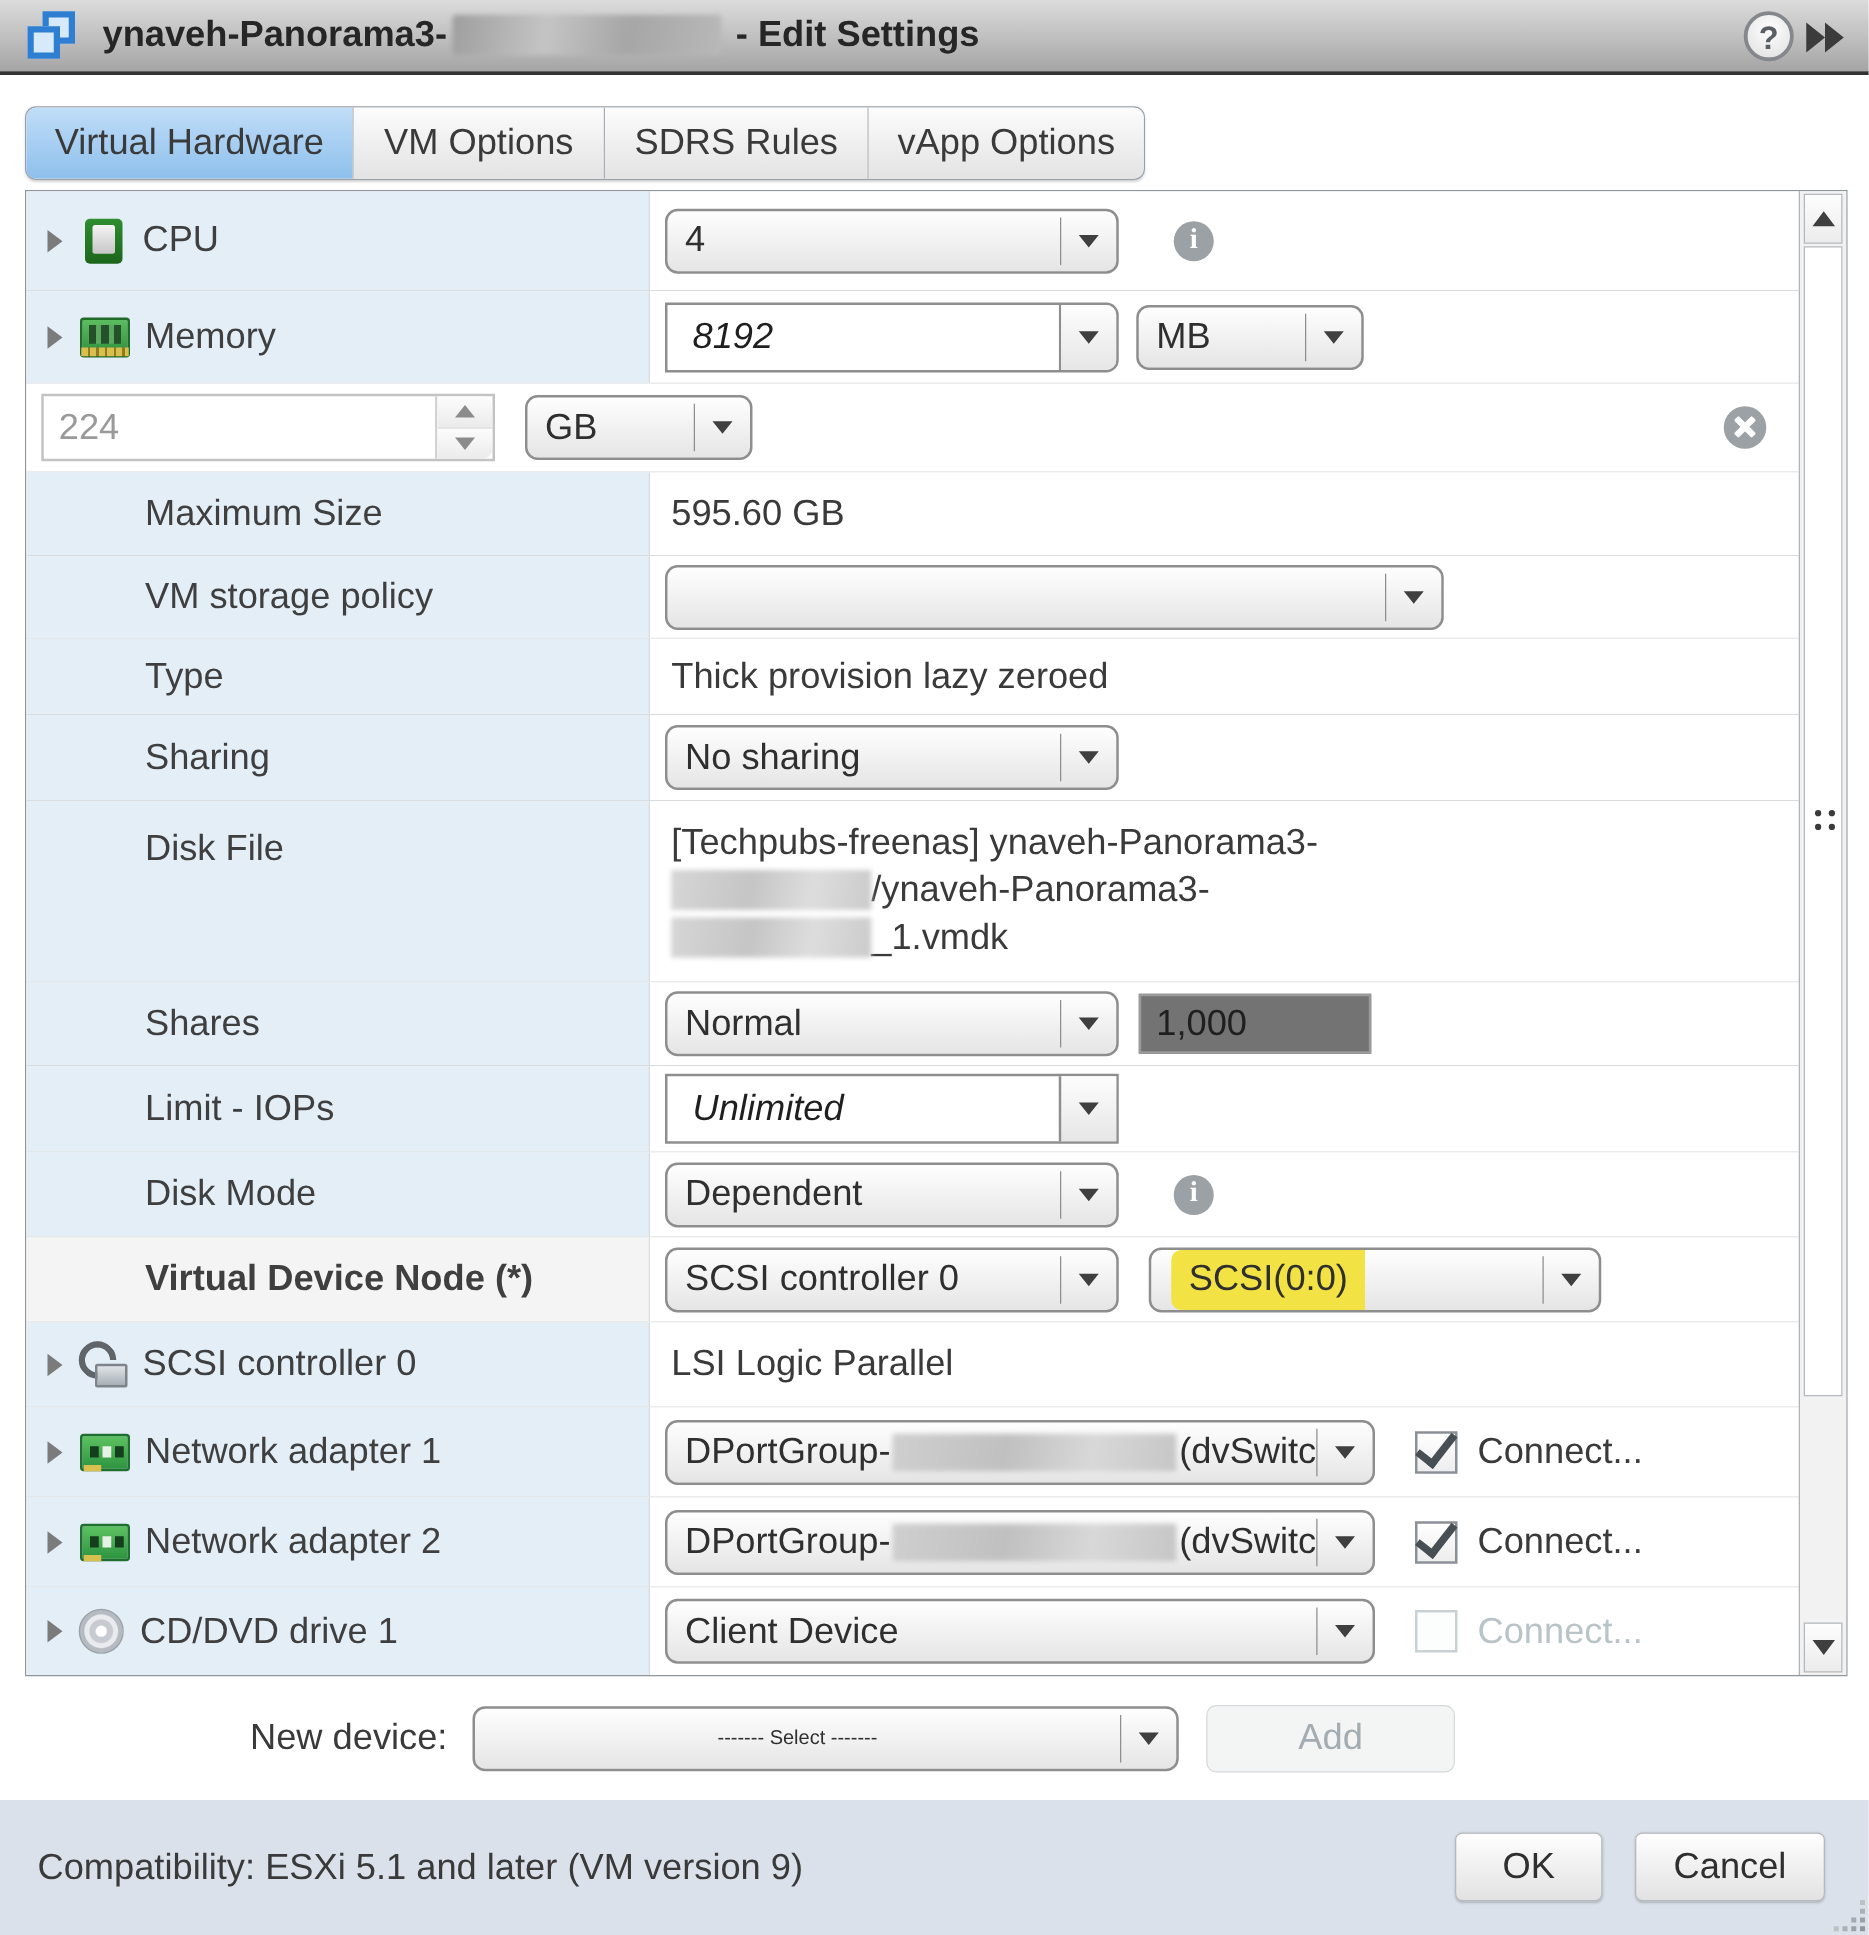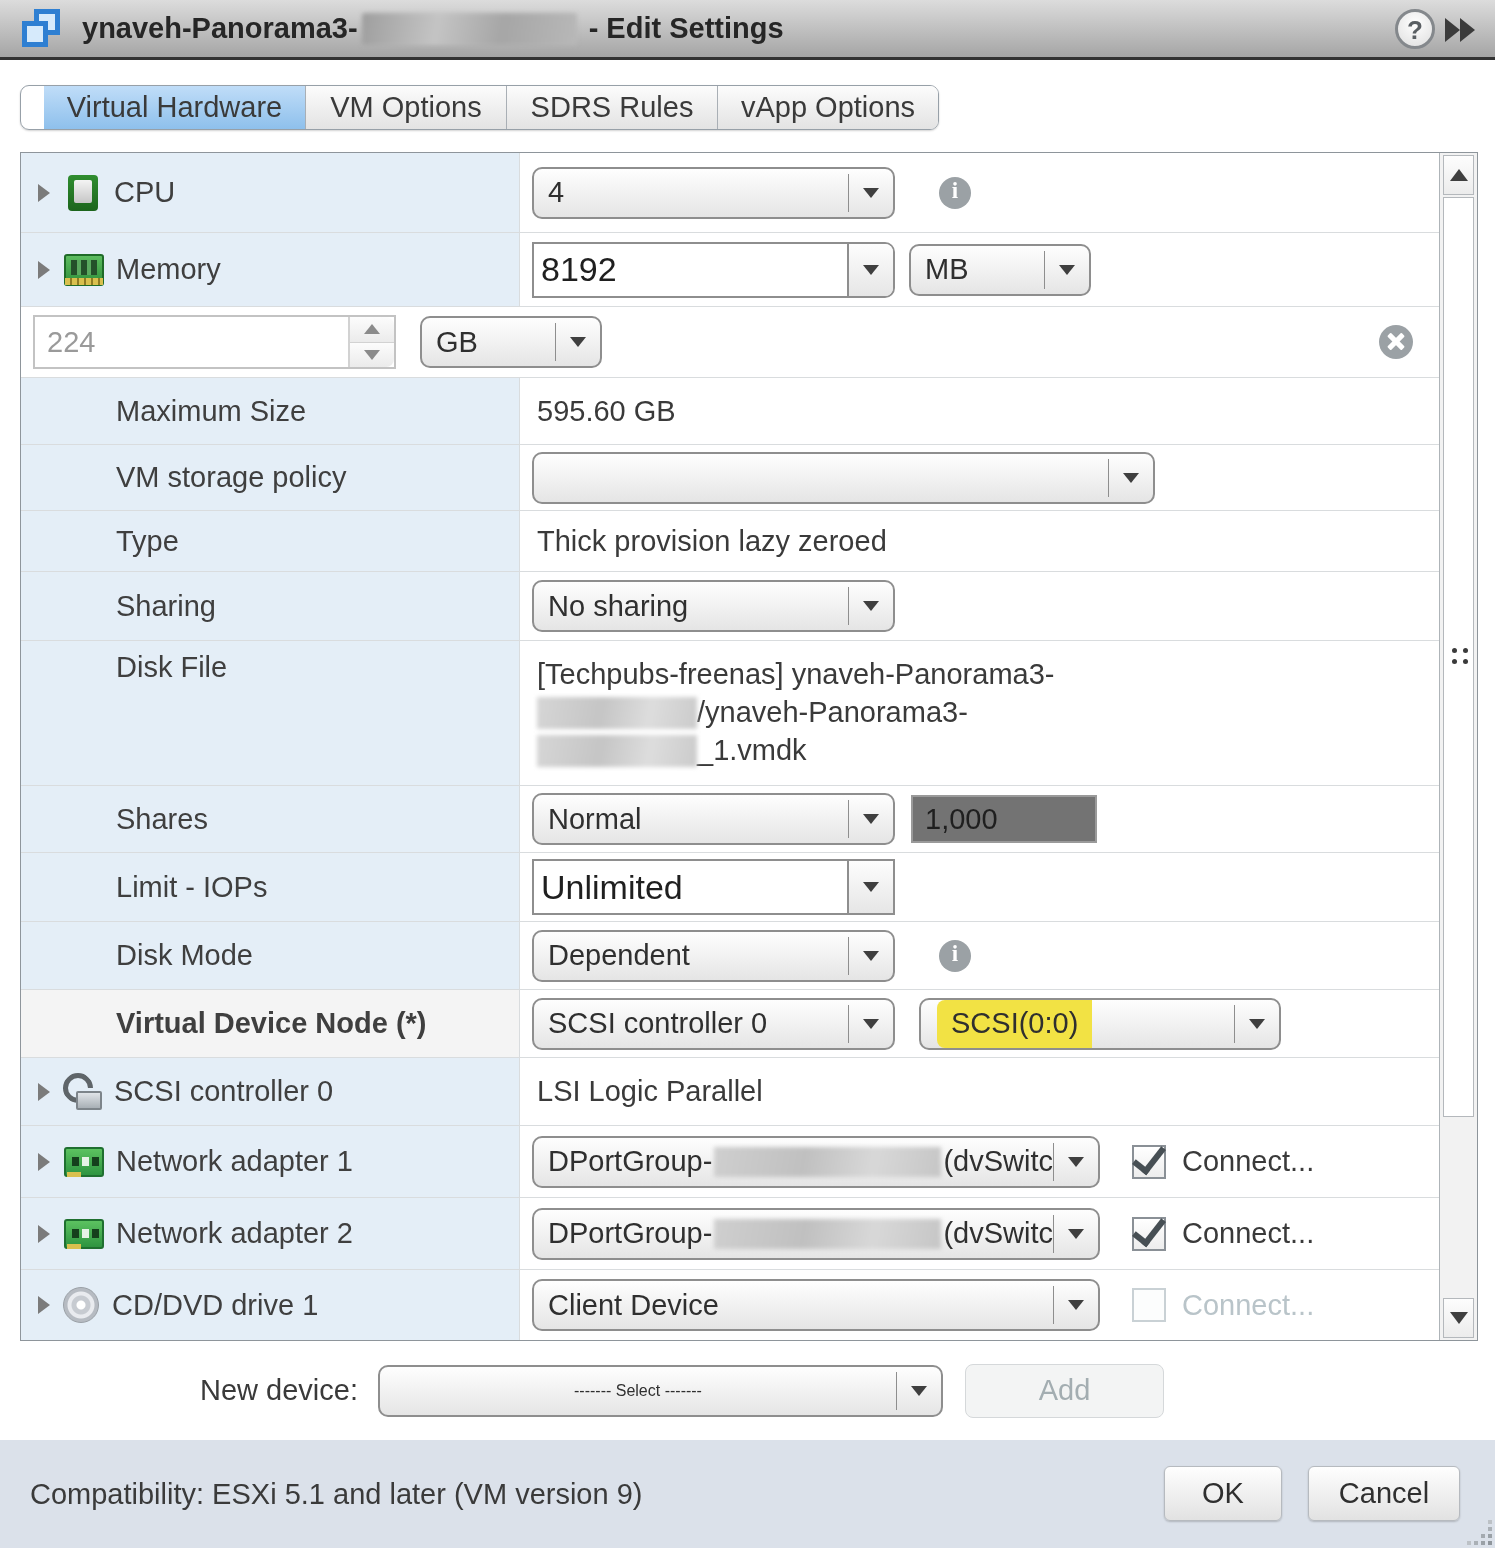--- a/index.html
+++ b/index.html
@@ -19,22 +19,22 @@
   .help-icon { position:absolute; right:60px; top:9px; width:40px; height:40px; border-radius:50%;
     border:3px solid #84888c; background:radial-gradient(circle at 50% 35%, #ffffff, #dedede); }
   .help-icon::after { content:'?'; position:absolute; left:0; right:0; top:3px; text-align:center;
     font-size:26px; font-weight:bold; color:#5a5f63; }
   .ff-icon { position:absolute; right:10px; top:18px; width:40px; height:26px; }
   .ff-icon i { position:absolute; top:0; width:0; height:0;
     border-top:12px solid transparent; border-bottom:12px solid transparent; border-left:15px solid #3b3b3b; }
   .ff-icon i:first-child { left:0; } .ff-icon i:last-child { left:15px; }
 
   
-  .tabbar { position:absolute; top:85px; left:20px; height:45px; display:flex;
-    border:1px solid #97a0a8; border-radius:9px; overflow:hidden; box-shadow:0 1px 2px rgba(0,0,0,.18);padding-left:23px; }
+  .tabbar { position:absolute; top:85px; left:20px; height:59px; display:flex;
+    border:1px solid #97a0a8; border-radius:9px; overflow:hidden; box-shadow:0 1px 2px rgba(0,0,0,.18); }
   .tab { display:flex; align-items:center; justify-content:center; font-size:29px; color:#3a3a3a;
     background:linear-gradient(#fcfcfc,#e3e3e3); border-right:1px solid #a9afb5; }
   .tab:last-child { border-right:none; }
   .tab.selected { background:linear-gradient(#c0ddf8,#8ec0ec); }
   .tw1{width:262px} .tw2{width:201px} .tw3{width:211px} .tw4{width:220px}
 
   
   .panel { position:absolute; left:20px; top:152px; width:1458px; height:1189px;
     border:1px solid #8e959b; display:flex; }
   .rowswrap { flex:1; overflow:hidden; }
@@ -85,22 +85,22 @@
     background:linear-gradient(#fefefe,#e5e5e5); display:flex; align-items:center; flex-shrink:0; overflow:hidden; }
   .combo .ctext { flex:1; padding-left:14px; white-space:nowrap; overflow:hidden; color:#2f2f2f; display:flex; align-items:center; height:100%; }
   .combo .ctext.center { justify-content:center; padding-left:0; }
   .combo .csep { width:1px; height:38px; background:#8e8e8e; flex-shrink:0; }
   .combo .carr { width:44px; display:flex; align-items:center; justify-content:center; flex-shrink:0; height:100%; }
   .carrglyph { width:0; height:0; border-left:8px solid transparent; border-right:8px solid transparent; border-top:10px solid #3f3f3f; }
   .w363{width:363px} .w362{width:362px} .w182{width:182px} .w623{width:623px} .w568{width:568px} .w565{width:565px}
 
   .cinput { height:56px; width:363px; border:2px solid #8e8e8e; background:#fff; display:flex; flex-shrink:0; }
   .cinput.roundr { border-radius:0 10px 10px 0; }
-  .cinput input { flex:1; border:none; outline:none; font-size:34px; color:#1f1f1f; padding-left:7px;
-    font-family:"Liberation Sans",sans-serif; background:transparent; min-width:0; }
+  .cinput input { flex:1; border:none; outline:none; font-size:29px; color:#1f1f1f; padding-left:20px;
+    font-family:"Liberation Sans",sans-serif; background:transparent; min-width:0;font-style:italic; }
   .cinput .abtn { width:46px; border-left:2px solid #8e8e8e; background:linear-gradient(#fdfdfd,#e6e6e6);
     display:flex; align-items:center; justify-content:center; }
   .cinput.roundr .abtn { border-radius:0 8px 8px 0; }
 
   .spin { height:54px; width:363px; border:2px solid #c3c3c3; background:#fff; display:flex; flex-shrink:0; }
   .spin input { flex:1; border:none; outline:none; font-size:29px; color:#9a9a9a; padding-left:12px;
     font-family:"Liberation Sans",sans-serif; background:transparent; min-width:0; }
   .spin .sbtns { width:46px; border-left:2px solid #d2d2d2; display:flex; flex-direction:column; border-radius:0 8px 8px 0; overflow:hidden; }
   .spin .sbtn { flex:1; display:flex; align-items:center; justify-content:center; background:linear-gradient(#fcfcfc,#ebebeb); }
   .spin .sbtn:first-child { border-bottom:1px solid #d2d2d2; }
@@ -305,21 +305,21 @@
           <span class="csep"></span>
           <span class="carr">
               <span class="carrglyph"></span>
             </span>
         </div>
       </div>
     </div>
 
     <div class="row" style="height:145px">
       <div class="rlabel" style="align-items:flex-start">
-        <span class="sub" style="margin-top:10px">Disk File</span>
+        <span class="sub" style="margin-top:22px">Disk File</span>
       </div>
       <div class="rvalue stack">
         <div style="padding-left:5px; white-space:nowrap"><span>[Techpubs-freenas] ynaveh-Panorama3-</span></div>
         <div style="padding-left:5px; white-space:nowrap"><span class="df-blur"></span><span>/ynaveh-Panorama3-</span></div>
         <div style="padding-left:5px; white-space:nowrap"><span class="df-blur"></span><span>_1.vmdk</span></div>
       </div>
     </div>
 
     <div class="row" style="height:67px">
       <div class="rlabel">

